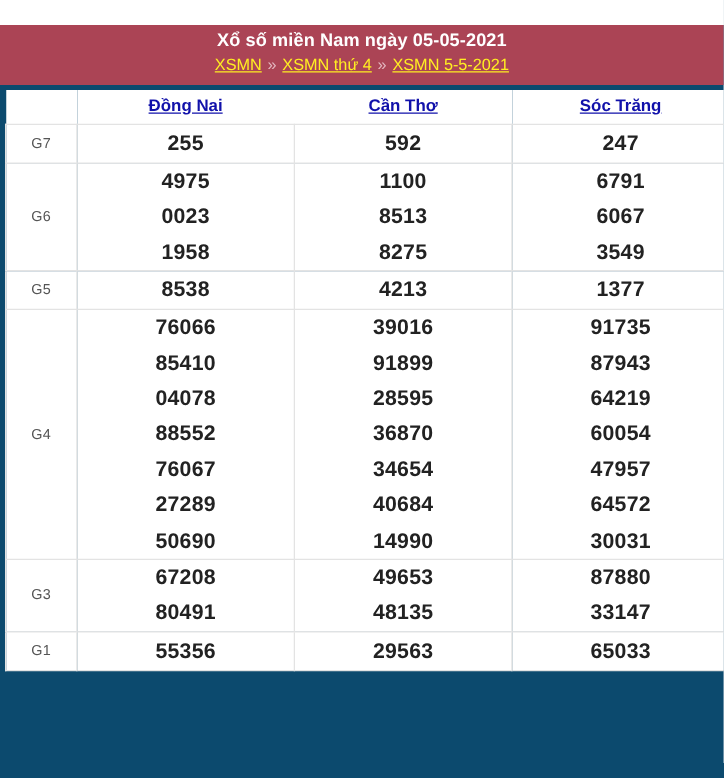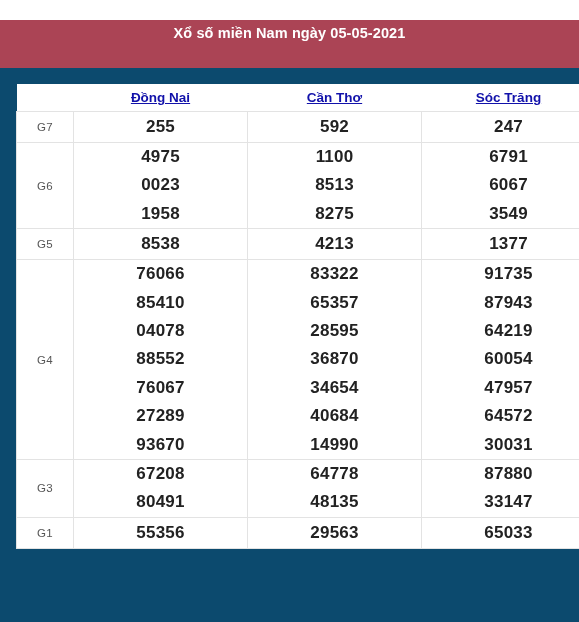--- a/index.html
+++ b/index.html
@@ -51,21 +51,21 @@
   }
 
   .crumb-sep {
     color: #e2b7bf;
     padding: 0 1px;
   }
 
   
   .table-wrap {
     width: 579px;
-    padding: 16px;
+    padding: 4px;
   }
 
   table.results {
     width: 579px;
     border-collapse: collapse;
     table-layout: fixed;
   }
 
   table.results col.c-label { width: 57px; }
   table.results col.c-prov  { width: 174px; }
@@ -122,20 +122,27 @@
   .row-g4 td { height: 199px; }
   .row-g3 td { height: 57px; }
 </style>
 </head>
 <body>
 
 <div id="app">
 
   <div class="banner">
     <div class="banner-title">Xổ số miền Nam ngày 05-05-2021</div>
+    <div class="breadcrumb">
+      <span class="crumb">XSMN</span>
+      <span class="crumb-sep">»</span>
+      <span class="crumb">XSMN thứ 4</span>
+      <span class="crumb-sep">»</span>
+      <span class="crumb">XSMN 5-5-2021</span>
+    </div>
   </div>
 
   <div class="table-wrap">
     <table class="results" id="results-table">
       <colgroup>
         <col class="c-label">
         <col class="c-prov">
         <col class="c-prov">
         <col class="c-prov">
       </colgroup>
@@ -198,25 +205,25 @@
           </tr>
           <tr class="row-g4">
             <td class="lbl">G4</td>
             <td class="nums">
               <span class="num">76066</span>
               <span class="num">85410</span>
               <span class="num">04078</span>
               <span class="num">88552</span>
               <span class="num">76067</span>
               <span class="num">27289</span>
-              <span class="num">93670</span>
-            </td>
-            <td class="nums">
-              <span class="num">83322</span>
-              <span class="num">65357</span>
+              <span class="num">50690</span>
+            </td>
+            <td class="nums">
+              <span class="num">39016</span>
+              <span class="num">91899</span>
               <span class="num">28595</span>
               <span class="num">36870</span>
               <span class="num">34654</span>
               <span class="num">40684</span>
               <span class="num">14990</span>
             </td>
             <td class="nums">
               <span class="num">91735</span>
               <span class="num">87943</span>
               <span class="num">64219</span>
@@ -226,21 +233,21 @@
               <span class="num">30031</span>
             </td>
           </tr>
           <tr class="row-g3">
             <td class="lbl">G3</td>
             <td class="nums">
               <span class="num">67208</span>
               <span class="num">80491</span>
             </td>
             <td class="nums">
-              <span class="num">64778</span>
+              <span class="num">49653</span>
               <span class="num">48135</span>
             </td>
             <td class="nums">
               <span class="num">87880</span>
               <span class="num">33147</span>
             </td>
           </tr>
           <tr class="row-g1">
             <td class="lbl">G1</td>
             <td class="nums">

